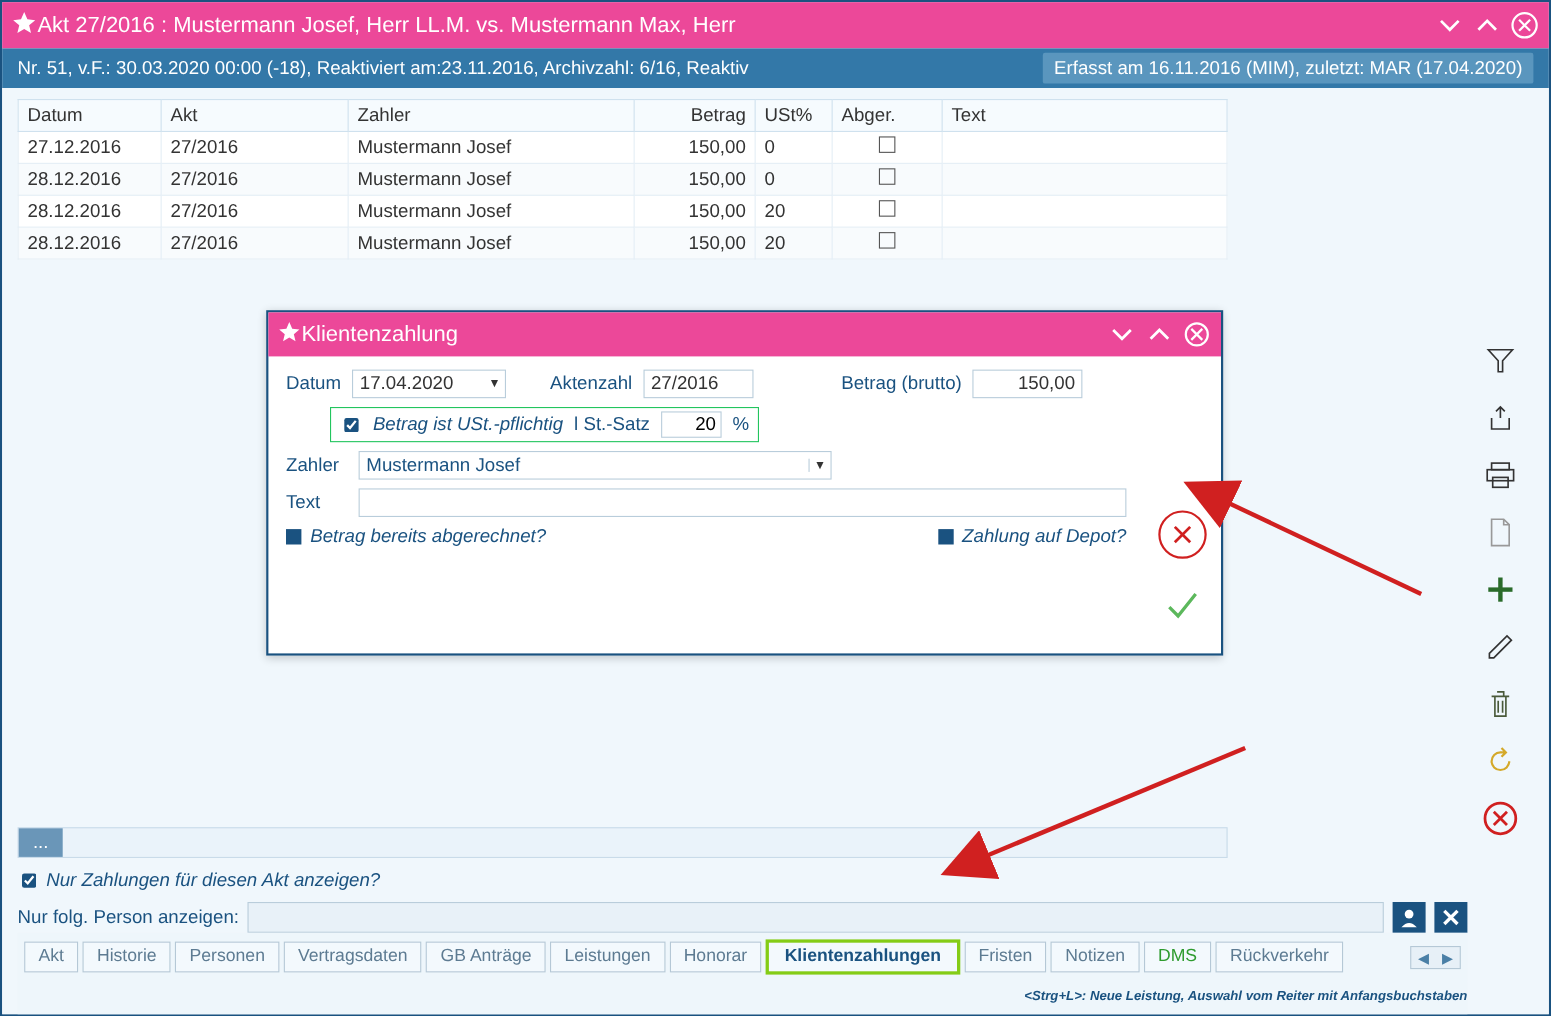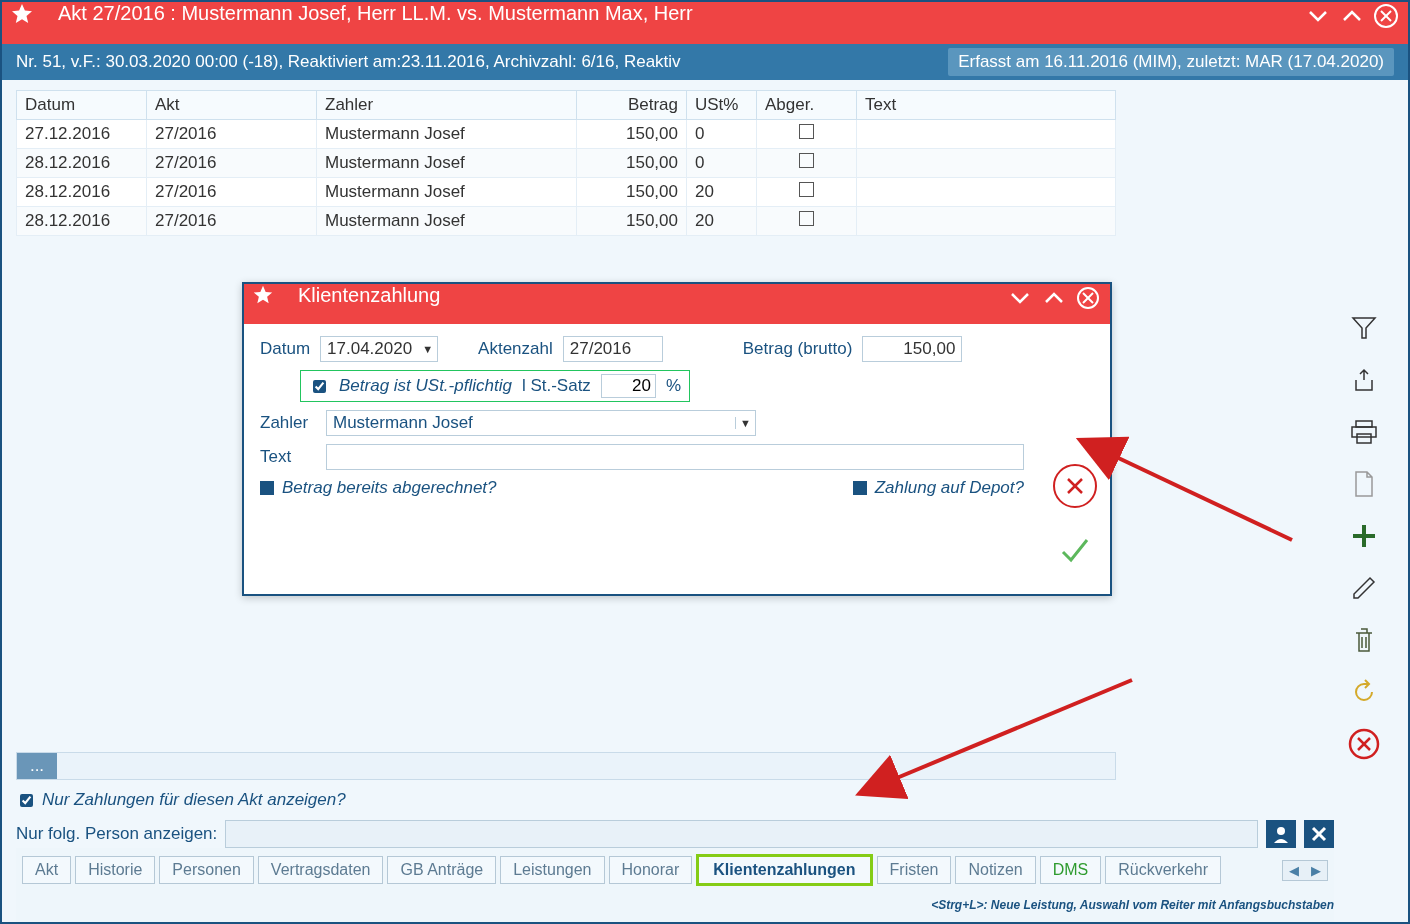--- a/index.html
+++ b/index.html
@@ -13,27 +13,27 @@
   .main-window {
     width: 1410px;
     height: 924px;
     border: 2px solid #1a5280;
     background: #fff;
     position: relative;
     display: flex;
     flex-direction: column;
   }
   .titlebar {
-    background: #ef4444;
+    background: #ec4899;
     color: #fff;
     height: 42px;
     display: flex;
-    align-items: flex-start;
+    align-items: center;
     padding: 0 8px;
-    gap: 24px;
+    gap: 0;
   }
   .titlebar .star-icon { flex-shrink: 0; }
   .titlebar .title-text { flex: 1; font-size: 20px; }
   .titlebar .title-btns { display: flex; gap: 6px; }
   .title-btn {
     width: 28px; height: 28px;
     display: flex; align-items: center; justify-content: center;
     cursor: pointer;
   }
   .subtitle {
@@ -220,21 +220,21 @@
   }
   .dialog-row label { color: #1a5280; }
   .in {
     border: 1px solid #b9cddb;
     background: #fff;
     height: 26px;
     padding: 2px 6px;
     font-size: 17px;
     color: #333;
   }
-  .date-in { width: 118px; display:flex; align-items:center; justify-content:space-between; padding-right: 4px; text-align: center;}
+  .date-in { width: 140px; display:flex; align-items:center; justify-content:space-between; padding-right: 4px; text-align: center;}
   .date-caret { font-size: 11px; color:#333; }
   .in.s { width: 100px; }
   .in.num-right { text-align: right; width: 100px; }
   .in.w-full { flex:1; }
   .dropdown {
     display:flex; align-items:center;
     border: 1px solid #b9cddb;
     height: 26px;
     padding: 0 0 0 6px;
     width: 430px;

